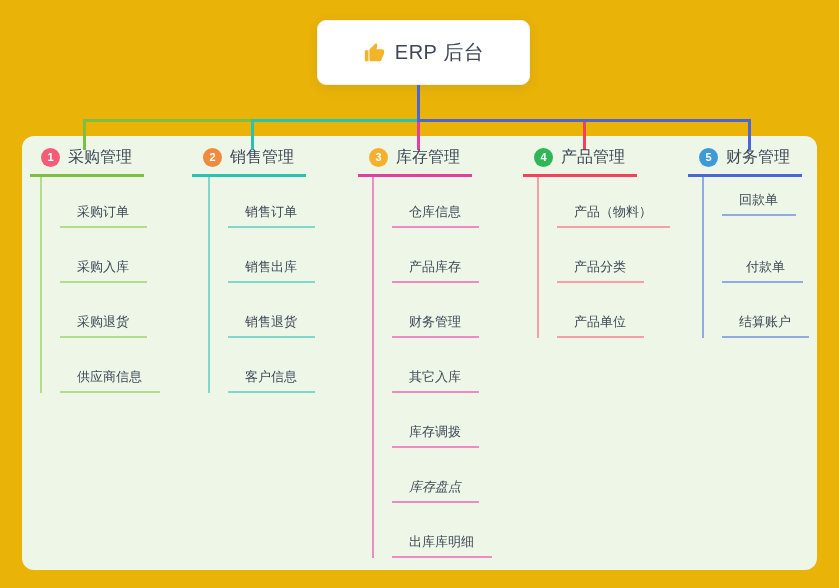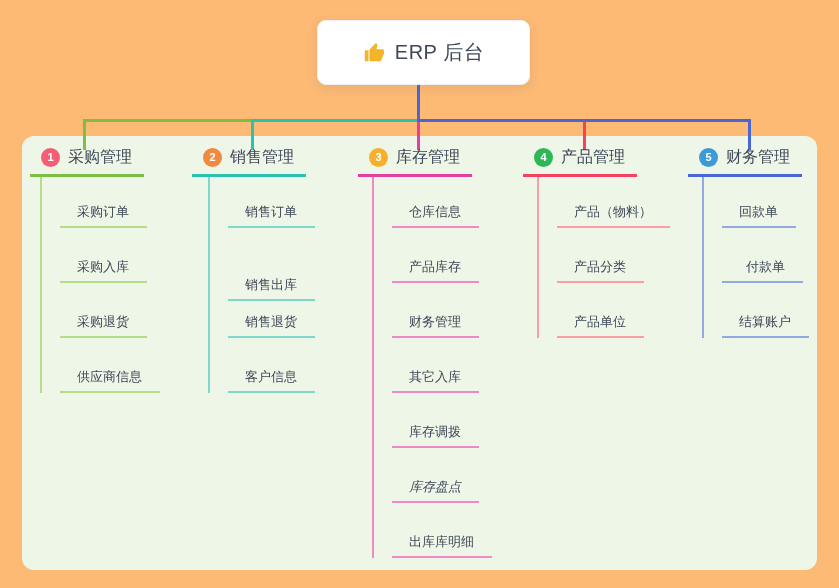--- a/index.html
+++ b/index.html
@@ -1,19 +1,19 @@
 <!DOCTYPE html>
 <html><head>
 <meta charset="utf-8">
 <style>
   html,body{margin:0;padding:0;background:#ffffff;}
   #canvas{
     position:relative;width:839px;height:588px;overflow:hidden;
     font-family:"Liberation Sans","DejaVu Sans",sans-serif;
-    background:#fdba74;
+    background:#eab308;
   }
   #panel{
     position:absolute;left:22px;top:136px;width:795px;height:434px;
     border-radius:12px;
   }
   #root-card{
     position:absolute;left:317px;top:20px;width:213px;height:65px;
     background:#ffffff;border:1px solid #f1f1f3;border-radius:9px;
     box-shadow:0 3px 12px rgba(40,60,90,0.10);
     display:flex;align-items:center;justify-content:center;gap:10px;
@@ -76,21 +76,21 @@
         <div class="child-node" style="left: 10px; top: 308px; border-bottom-color: rgb(180, 221, 138);">采购退货</div>
         <div class="child-node" style="left: 10px; top: 363px; border-bottom-color: rgb(180, 221, 138);">供应商信息</div>
       </div>
       <div style="position: absolute; left: 192px; top: 0px;">
     <div class="branch-header" style="left: 0px; top: 146px; border-bottom-color: rgb(42, 195, 178);">
       <span class="badge" style="background: rgb(240, 138, 62);">2</span>
       <span class="label">销售管理</span>
     </div>
   <div class="trunk" style="left: 16px; top: 177px; height: 216px; background: rgb(127, 216, 203);"></div>
         <div class="child-node" style="left: 16px; top: 198px; border-bottom-color: rgb(127, 216, 203);">销售订单</div>
-        <div class="child-node" style="left: 16px; top: 271px; border-bottom-color: rgb(127, 216, 203);">销售出库</div>
+        <div class="child-node" style="left: 16px; top: 253px; border-bottom-color: rgb(127, 216, 203);">销售出库</div>
         <div class="child-node" style="left: 16px; top: 308px; border-bottom-color: rgb(127, 216, 203);">销售退货</div>
         <div class="child-node" style="left: 16px; top: 363px; border-bottom-color: rgb(127, 216, 203);">客户信息</div>
       </div>
       <div style="position: absolute; left: 358px; top: 0px;">
     <div class="branch-header" style="left: 0px; top: 146px; border-bottom-color: rgb(227, 63, 161);">
       <span class="badge" style="background: rgb(246, 176, 46);">3</span>
       <span class="label">库存管理</span>
     </div>
   <div class="trunk" style="left: 14px; top: 177px; height: 381px; background: rgb(239, 138, 196);"></div>
         <div class="child-node" style="left: 14px; top: 198px; border-bottom-color: rgb(239, 138, 196);">仓库信息</div>
@@ -110,18 +110,18 @@
         <div class="child-node" style="left: 14px; top: 198px; border-bottom-color: rgb(248, 158, 164);">产品（物料）</div>
         <div class="child-node" style="left: 14px; top: 253px; border-bottom-color: rgb(248, 158, 164);">产品分类</div>
         <div class="child-node" style="left: 14px; top: 308px; border-bottom-color: rgb(248, 158, 164);">产品单位</div>
       </div>
       <div style="position: absolute; left: 688px; top: 0px;">
     <div class="branch-header" style="left: 0px; top: 146px; border-bottom-color: rgb(73, 102, 214);">
       <span class="badge" style="background: rgb(62, 154, 214);">5</span>
       <span class="label">财务管理</span>
     </div>
   <div class="trunk" style="left: 14px; top: 177px; height: 161px; background: rgb(146, 169, 226);"></div>
-        <div class="child-node" style="left: 14px; top: 198px; border-bottom-color: rgb(146, 169, 226);">回款单</div>
+        <div class="child-node" style="left: 14px; top: 186px; border-bottom-color: rgb(146, 169, 226);">回款单</div>
         <div class="child-node" style="left: 14px; top: 253px; border-bottom-color: rgb(146, 169, 226); padding-left: 24px;">付款单</div>
         <div class="child-node" style="left: 14px; top: 308px; border-bottom-color: rgb(146, 169, 226);">结算账户</div>
       </div>
     </div>
 </div>
 
 </body></html>

